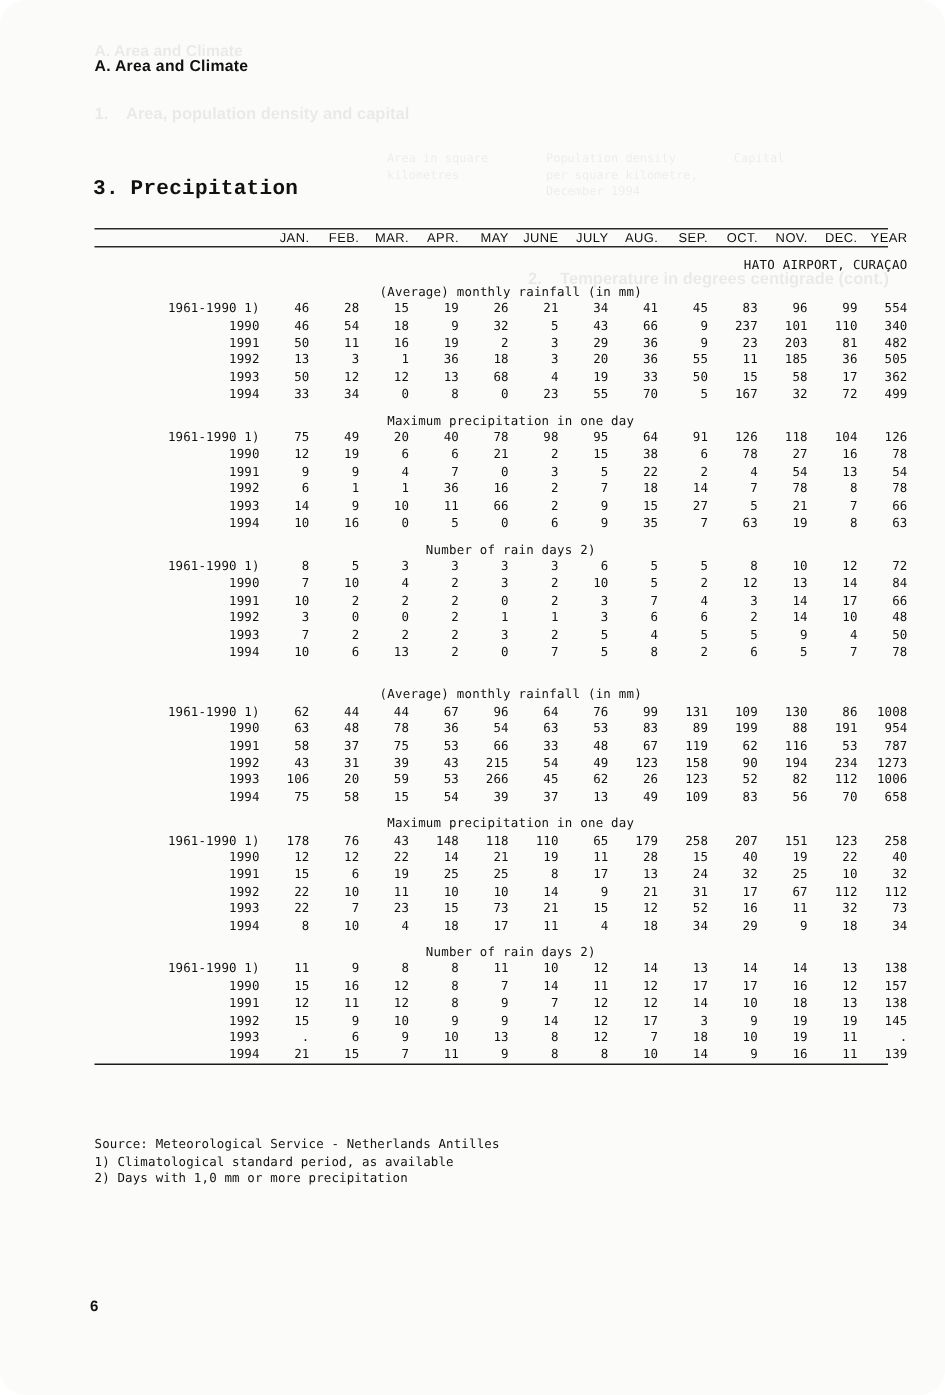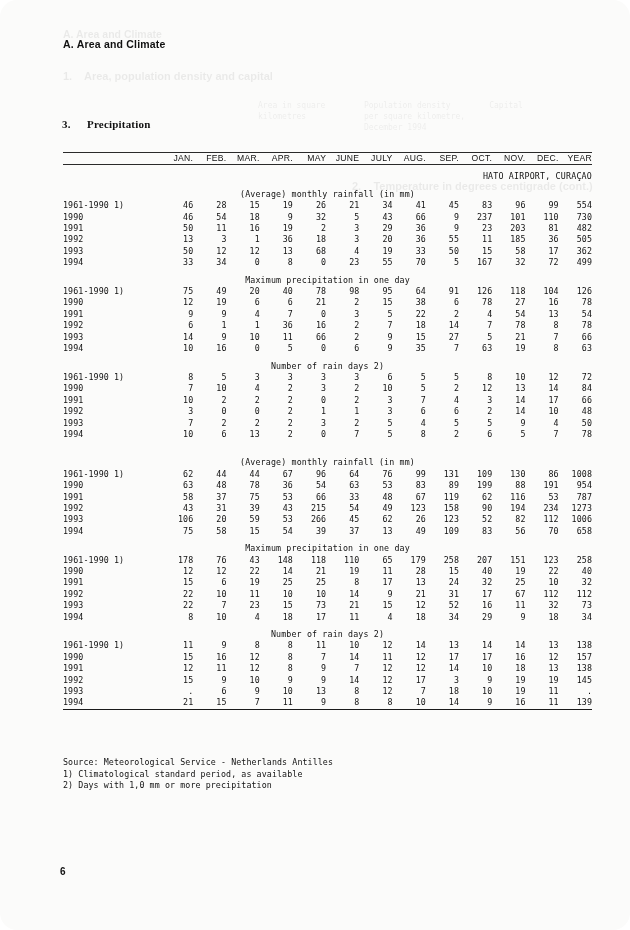--- a/index.html
+++ b/index.html
@@ -48,23 +48,23 @@
     top: 38px;
     font-family: "Liberation Sans", sans-serif;
     font-weight: bold;
     font-size: 10.5px;
     letter-spacing: 0.2px;
   }
   #table-title {
     position: absolute;
     left: 62px;
     top: 118px;
-    font-family: Liberation Serif, serif;
+    font-family: Liberation Mono, monospace;
     font-weight: bold;
-    font-size: 11px;
+    font-size: 14px;
     letter-spacing: 0.2px;
   }
   #table-title .num { display: inline-block; width: 25px; }
 
   
   #tbl-wrap {
     position: absolute;
     left: 63px;
     top: 152px;
     width: 529px;
@@ -76,20 +76,21 @@
   }
   .rule.thin { height: 1px; background: #2a2a2a; }
   .rule.bottom { height: 1.6px; background: #1a1a1a; }
 
   table.grid {
     border-collapse: collapse;
     width: 529px;
     table-layout: fixed;
     font-size: 8.3px;
     line-height: 11.4px;
+    margin-left: 13px;
   }
   table.grid td, table.grid th {
     padding: 0;
     margin: 0;
     font-weight: normal;
     vertical-align: bottom;
     white-space: nowrap;
   }
   
   col.c-label { width: 97px; }
@@ -100,21 +101,21 @@
     font-family: "Liberation Sans", sans-serif;
     font-weight: bold;
     font-size: 8.6px;
     padding-bottom: 3px;
     padding-top: 5px;
     letter-spacing: 0.3px;
   }
   th.hd-label { text-align: left; }
 
   td.lbl {
-    text-align: left;
+    text-align: right;
     letter-spacing: 0.1px;
   }
   td.num {
     text-align: right;
     padding-right: 1px;
     letter-spacing: 0.1px;
   }
 
   tr.spacer td { height: 11px; }
   tr.spacer-sm td { height: 6px; }
@@ -261,21 +262,21 @@
             <td class="num">18</td>
             <td class="num">9</td>
             <td class="num">32</td>
             <td class="num">5</td>
             <td class="num">43</td>
             <td class="num">66</td>
             <td class="num">9</td>
             <td class="num">237</td>
             <td class="num">101</td>
             <td class="num">110</td>
-            <td class="num">730</td>
+            <td class="num">340</td>
           </tr>
           <tr>
             <td class="lbl">1991</td>
             <td class="num">50</td>
             <td class="num">11</td>
             <td class="num">16</td>
             <td class="num">19</td>
             <td class="num">2</td>
             <td class="num">3</td>
             <td class="num">29</td>

